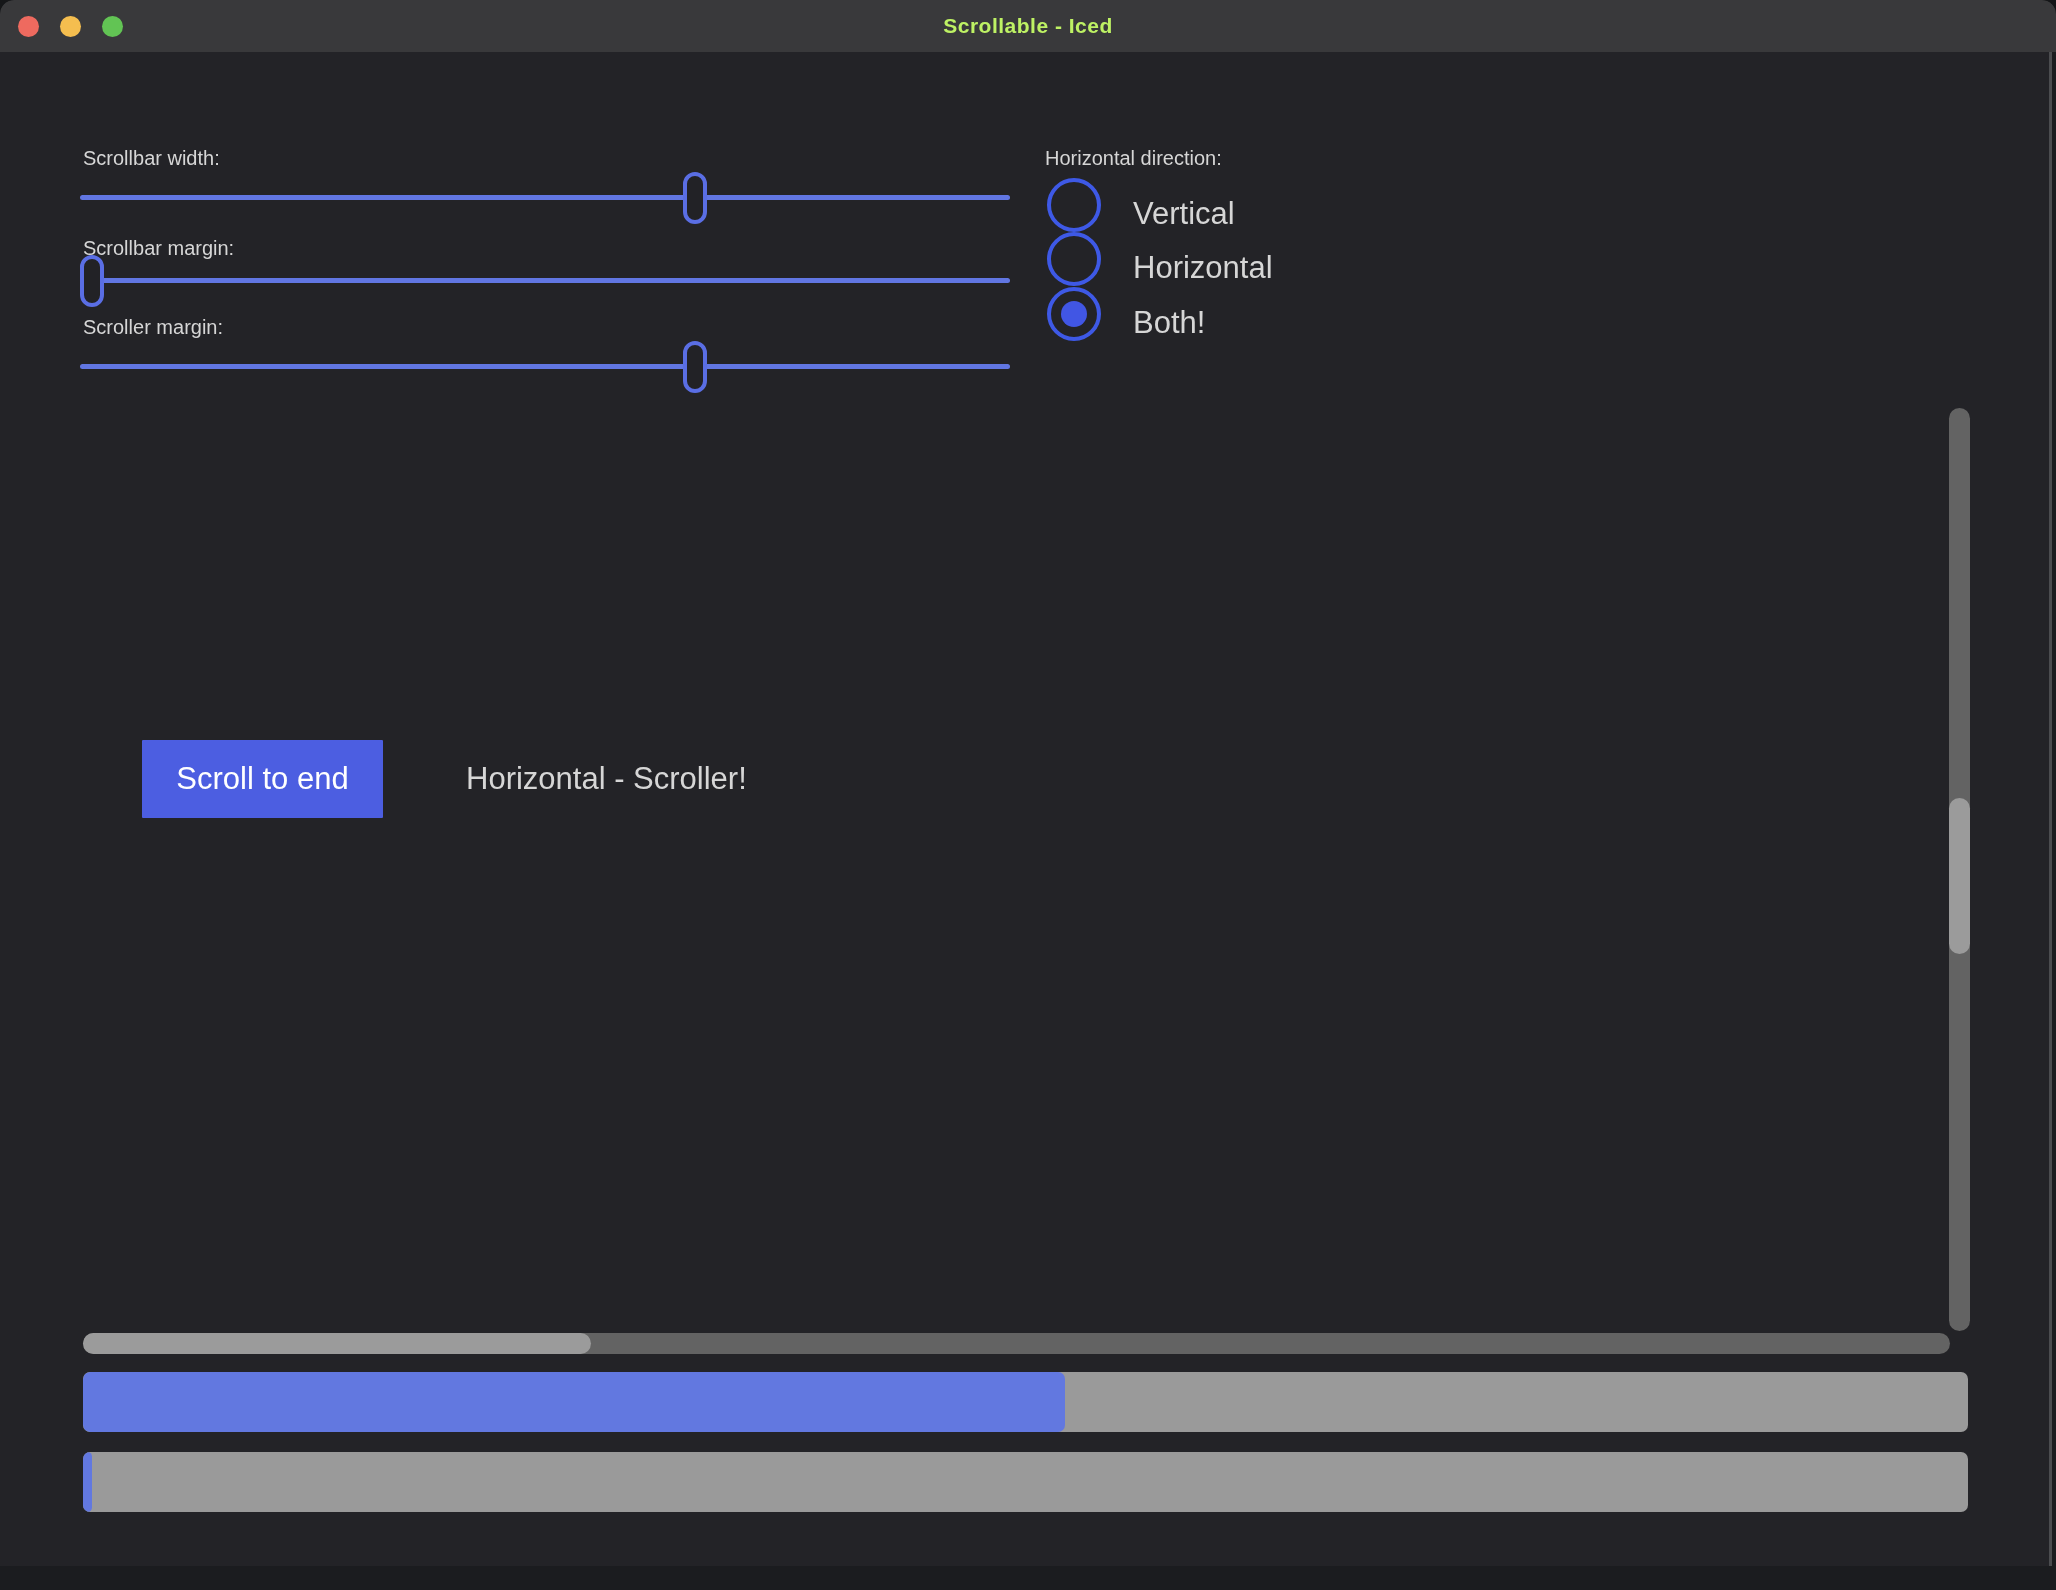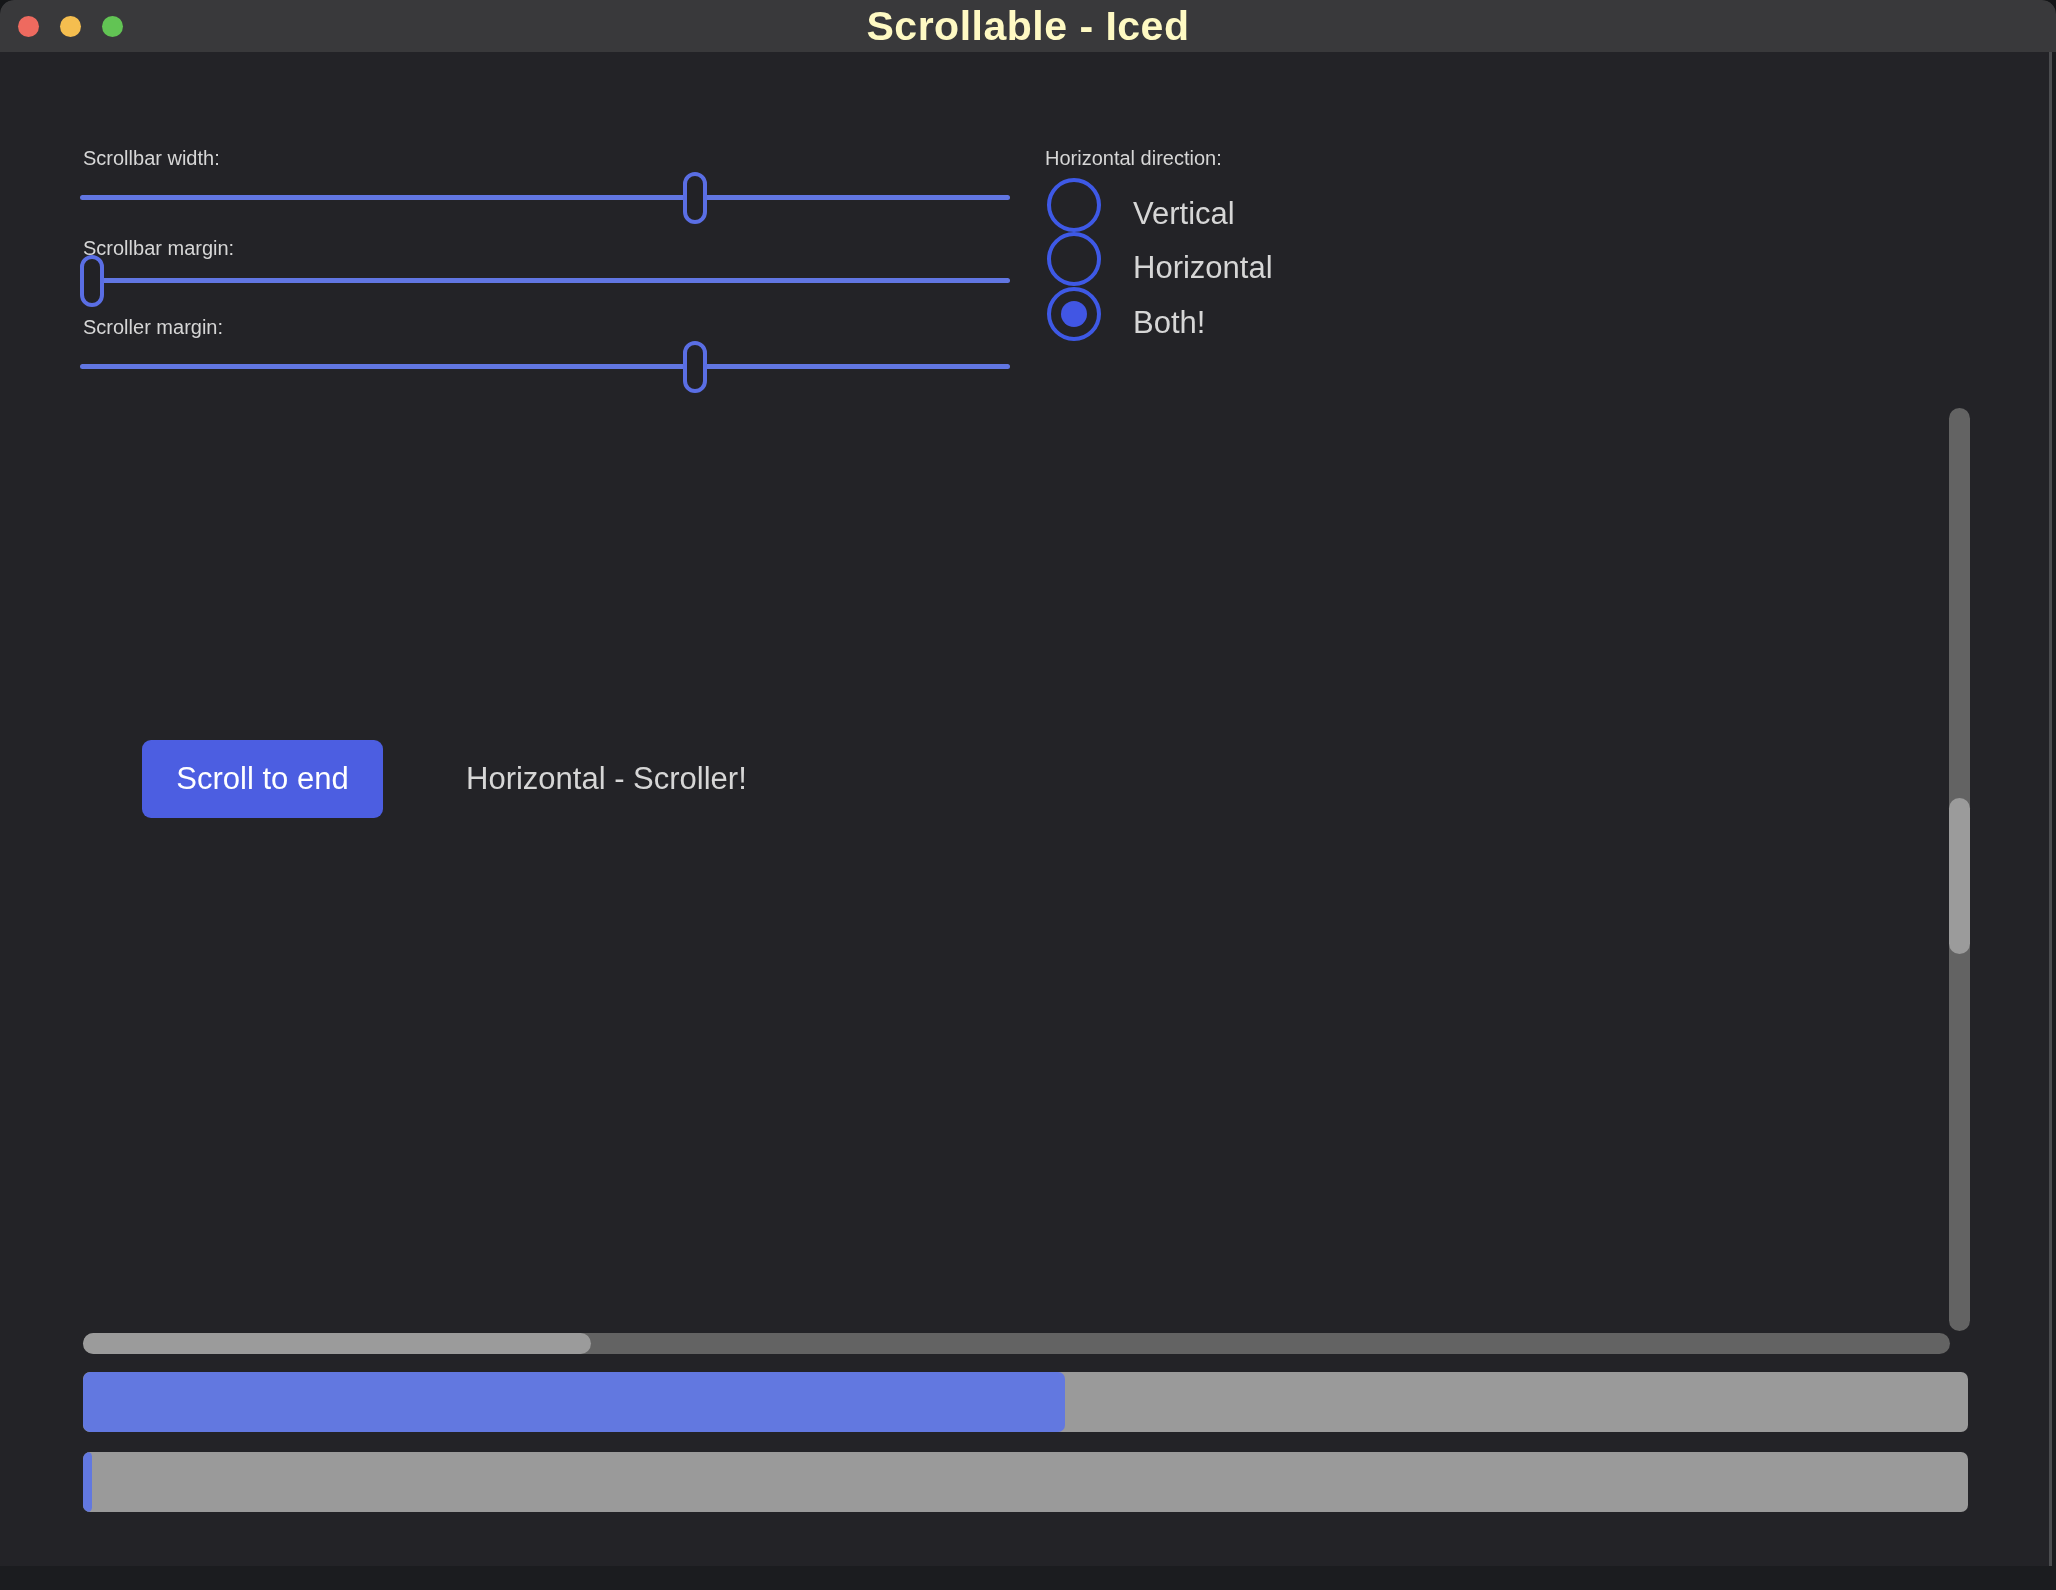--- a/index.html
+++ b/index.html
@@ -19,21 +19,21 @@
     background: #4b4c4f;
   }
 
   
   .titlebar {
     position: absolute; left: 0; top: 0; width: 2056px; height: 52px;
     background: #39393b; border-radius: 14px 14px 0 0;
     display: flex; align-items: center; justify-content: center;
   }
   .title {
-    color: #fef9c3; font-size: 41px; font-weight: bold; letter-spacing: 0.5px;
+    color: #bef264; font-size: 21px; font-weight: bold; letter-spacing: 0.5px;
   }
   .traffic { position: absolute; left: 18px; top: 0; height: 52px; display: flex; align-items: center; gap: 21px; }
   .tl { width: 21px; height: 21px; border-radius: 50%; display: inline-block; }
 
   
   .lbl {
     position: absolute; color: #d6d6d6; font-size: 20px; line-height: 40px; white-space: nowrap;
   }
 
   
@@ -59,21 +59,21 @@
     border: 4px solid #3e59e6; background: transparent;
     display: flex; align-items: center; justify-content: center;
     flex: 0 0 auto;
   }
   .radio-dot { width: 26px; height: 26px; border-radius: 50%; background: #4156e4; }
   .radio-label { margin-left: 32px; color: #d6d6d6; font-size: 31px; white-space: nowrap; }
 
   
   .btn {
     position: absolute; left: 142px; top: 740px; width: 241px; height: 78px;
-    background: #4c5ee1; border: none; border-radius: 9px;
+    background: #4c5ee1; border: none; border-radius: 1px;
     color: #ffffff; font-size: 31px; font-family: inherit;
     display: flex; align-items: center; justify-content: center; cursor: pointer;
   }
   .status {
     position: absolute; left: 466px; top: 740px; height: 78px; line-height: 78px;
     color: #d6d6d6; font-size: 31px; white-space: nowrap;
   }
 
   
   .v-track {

